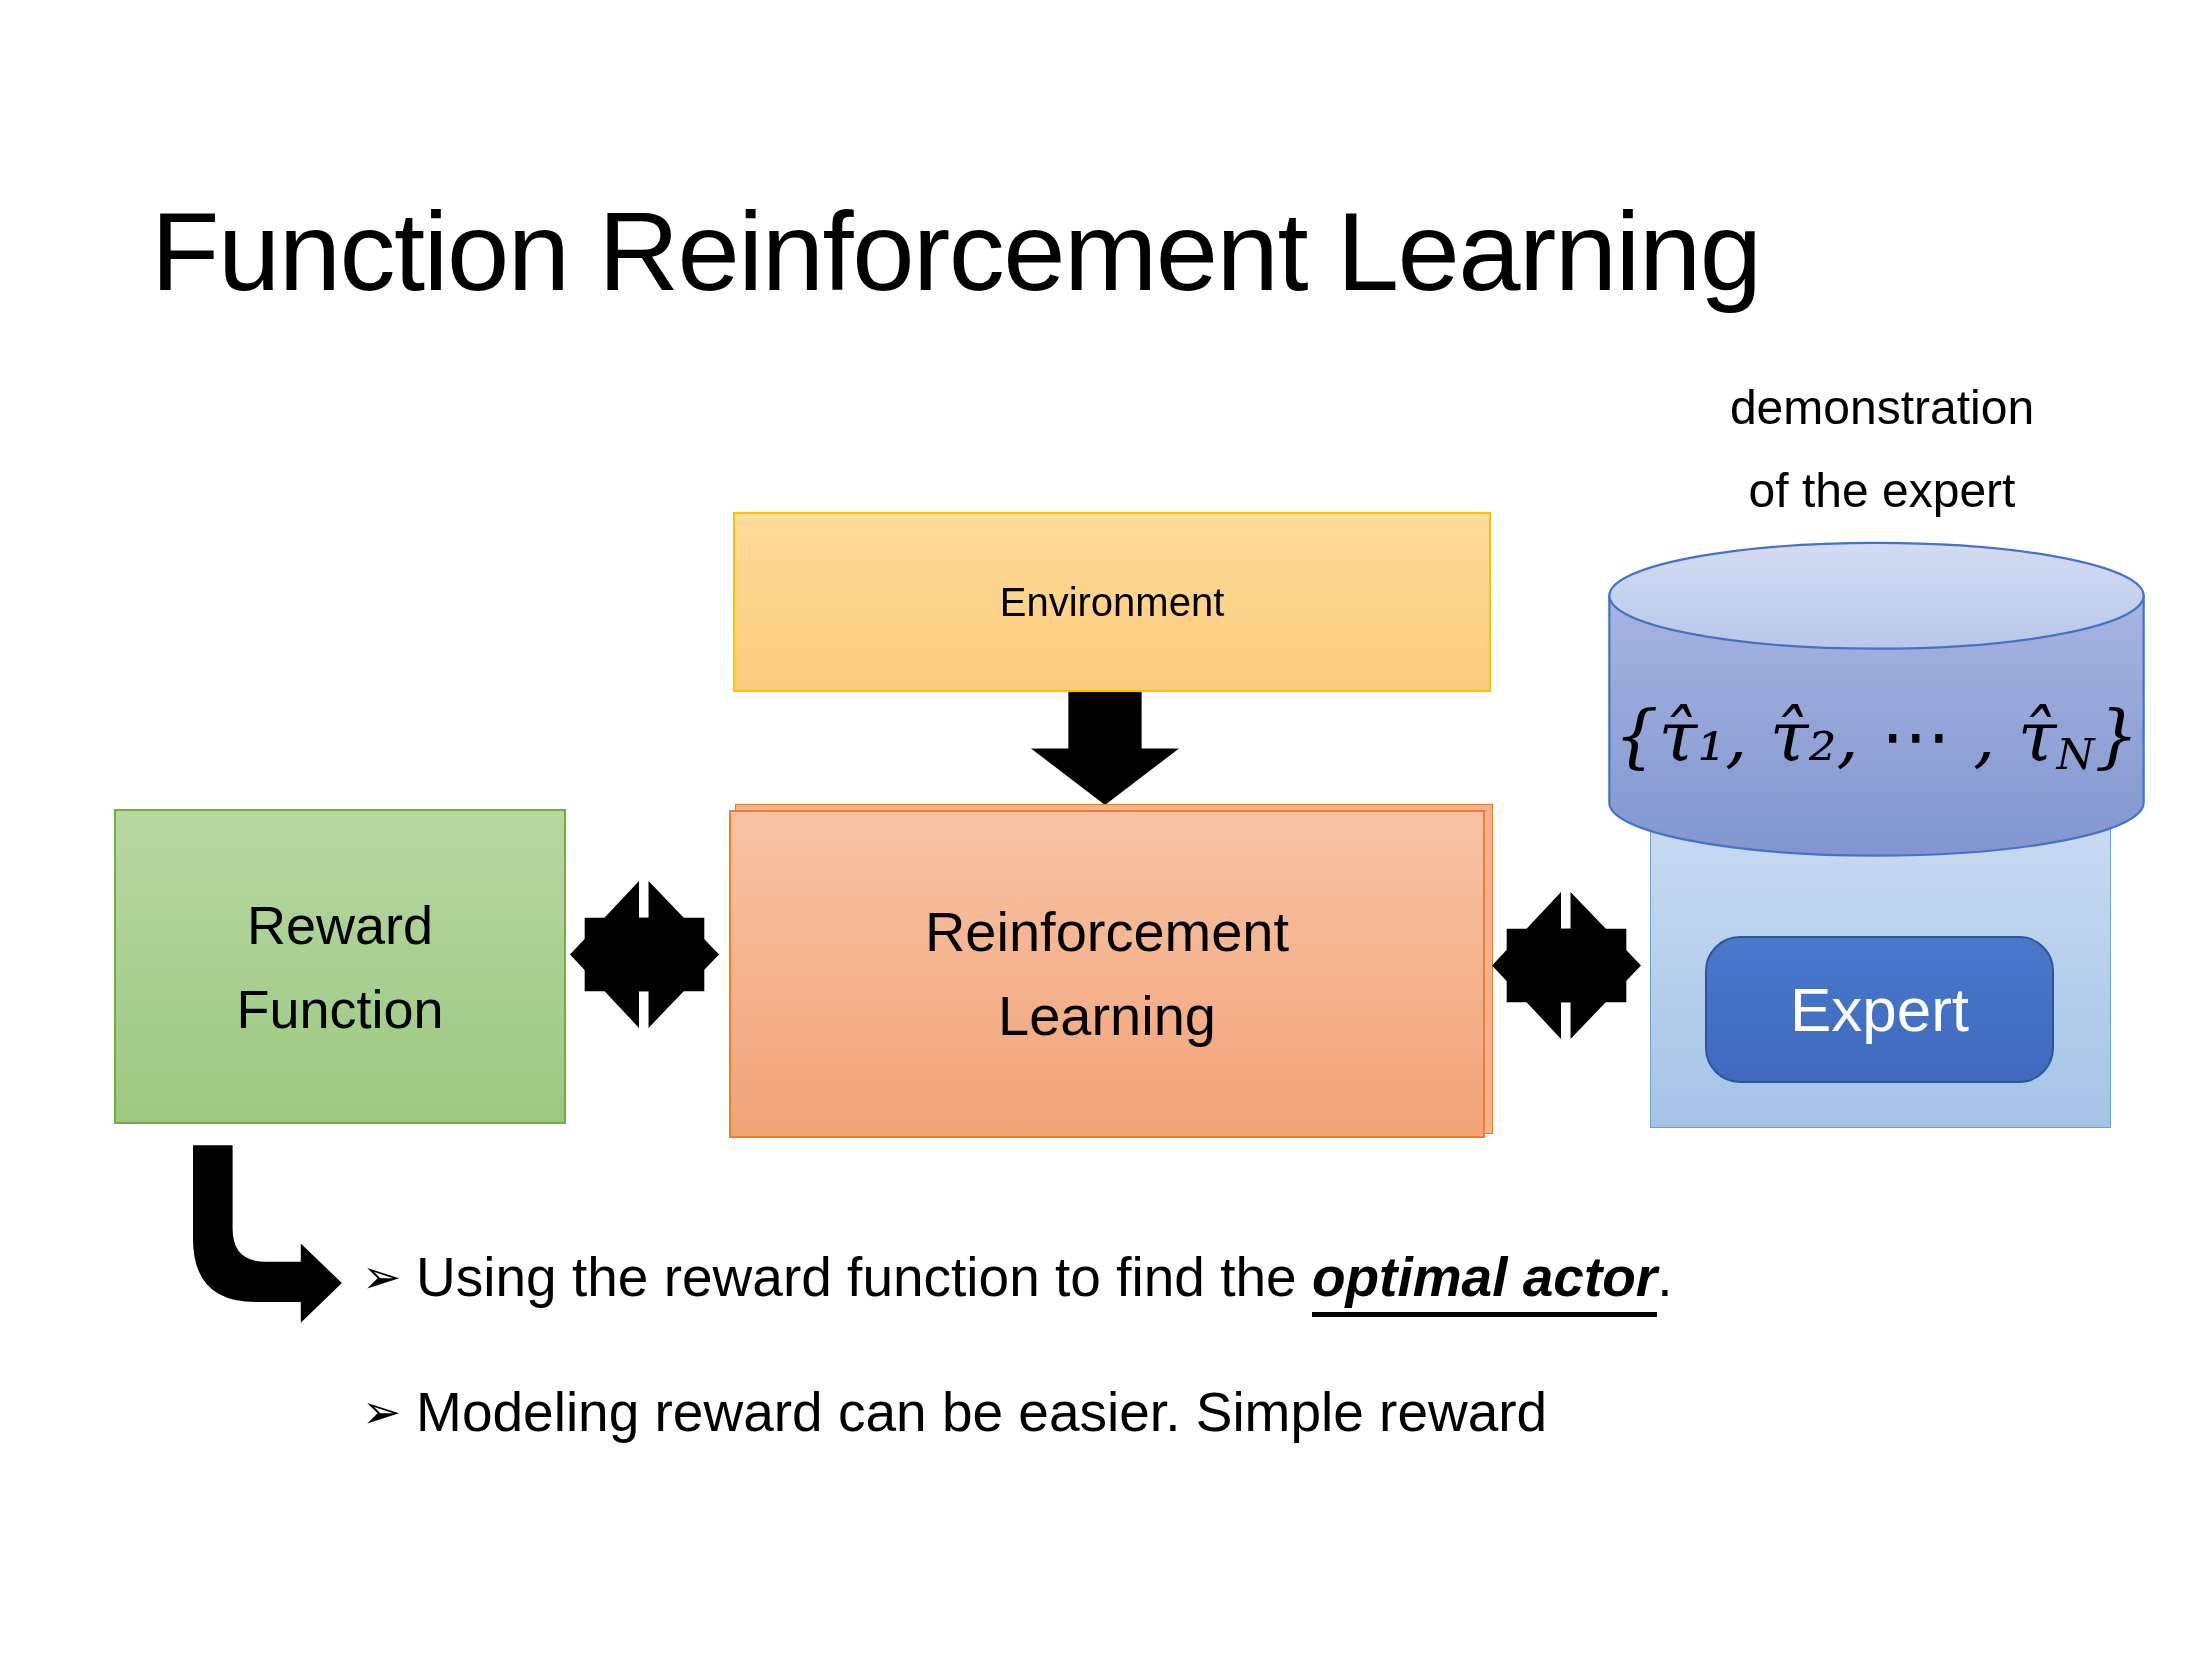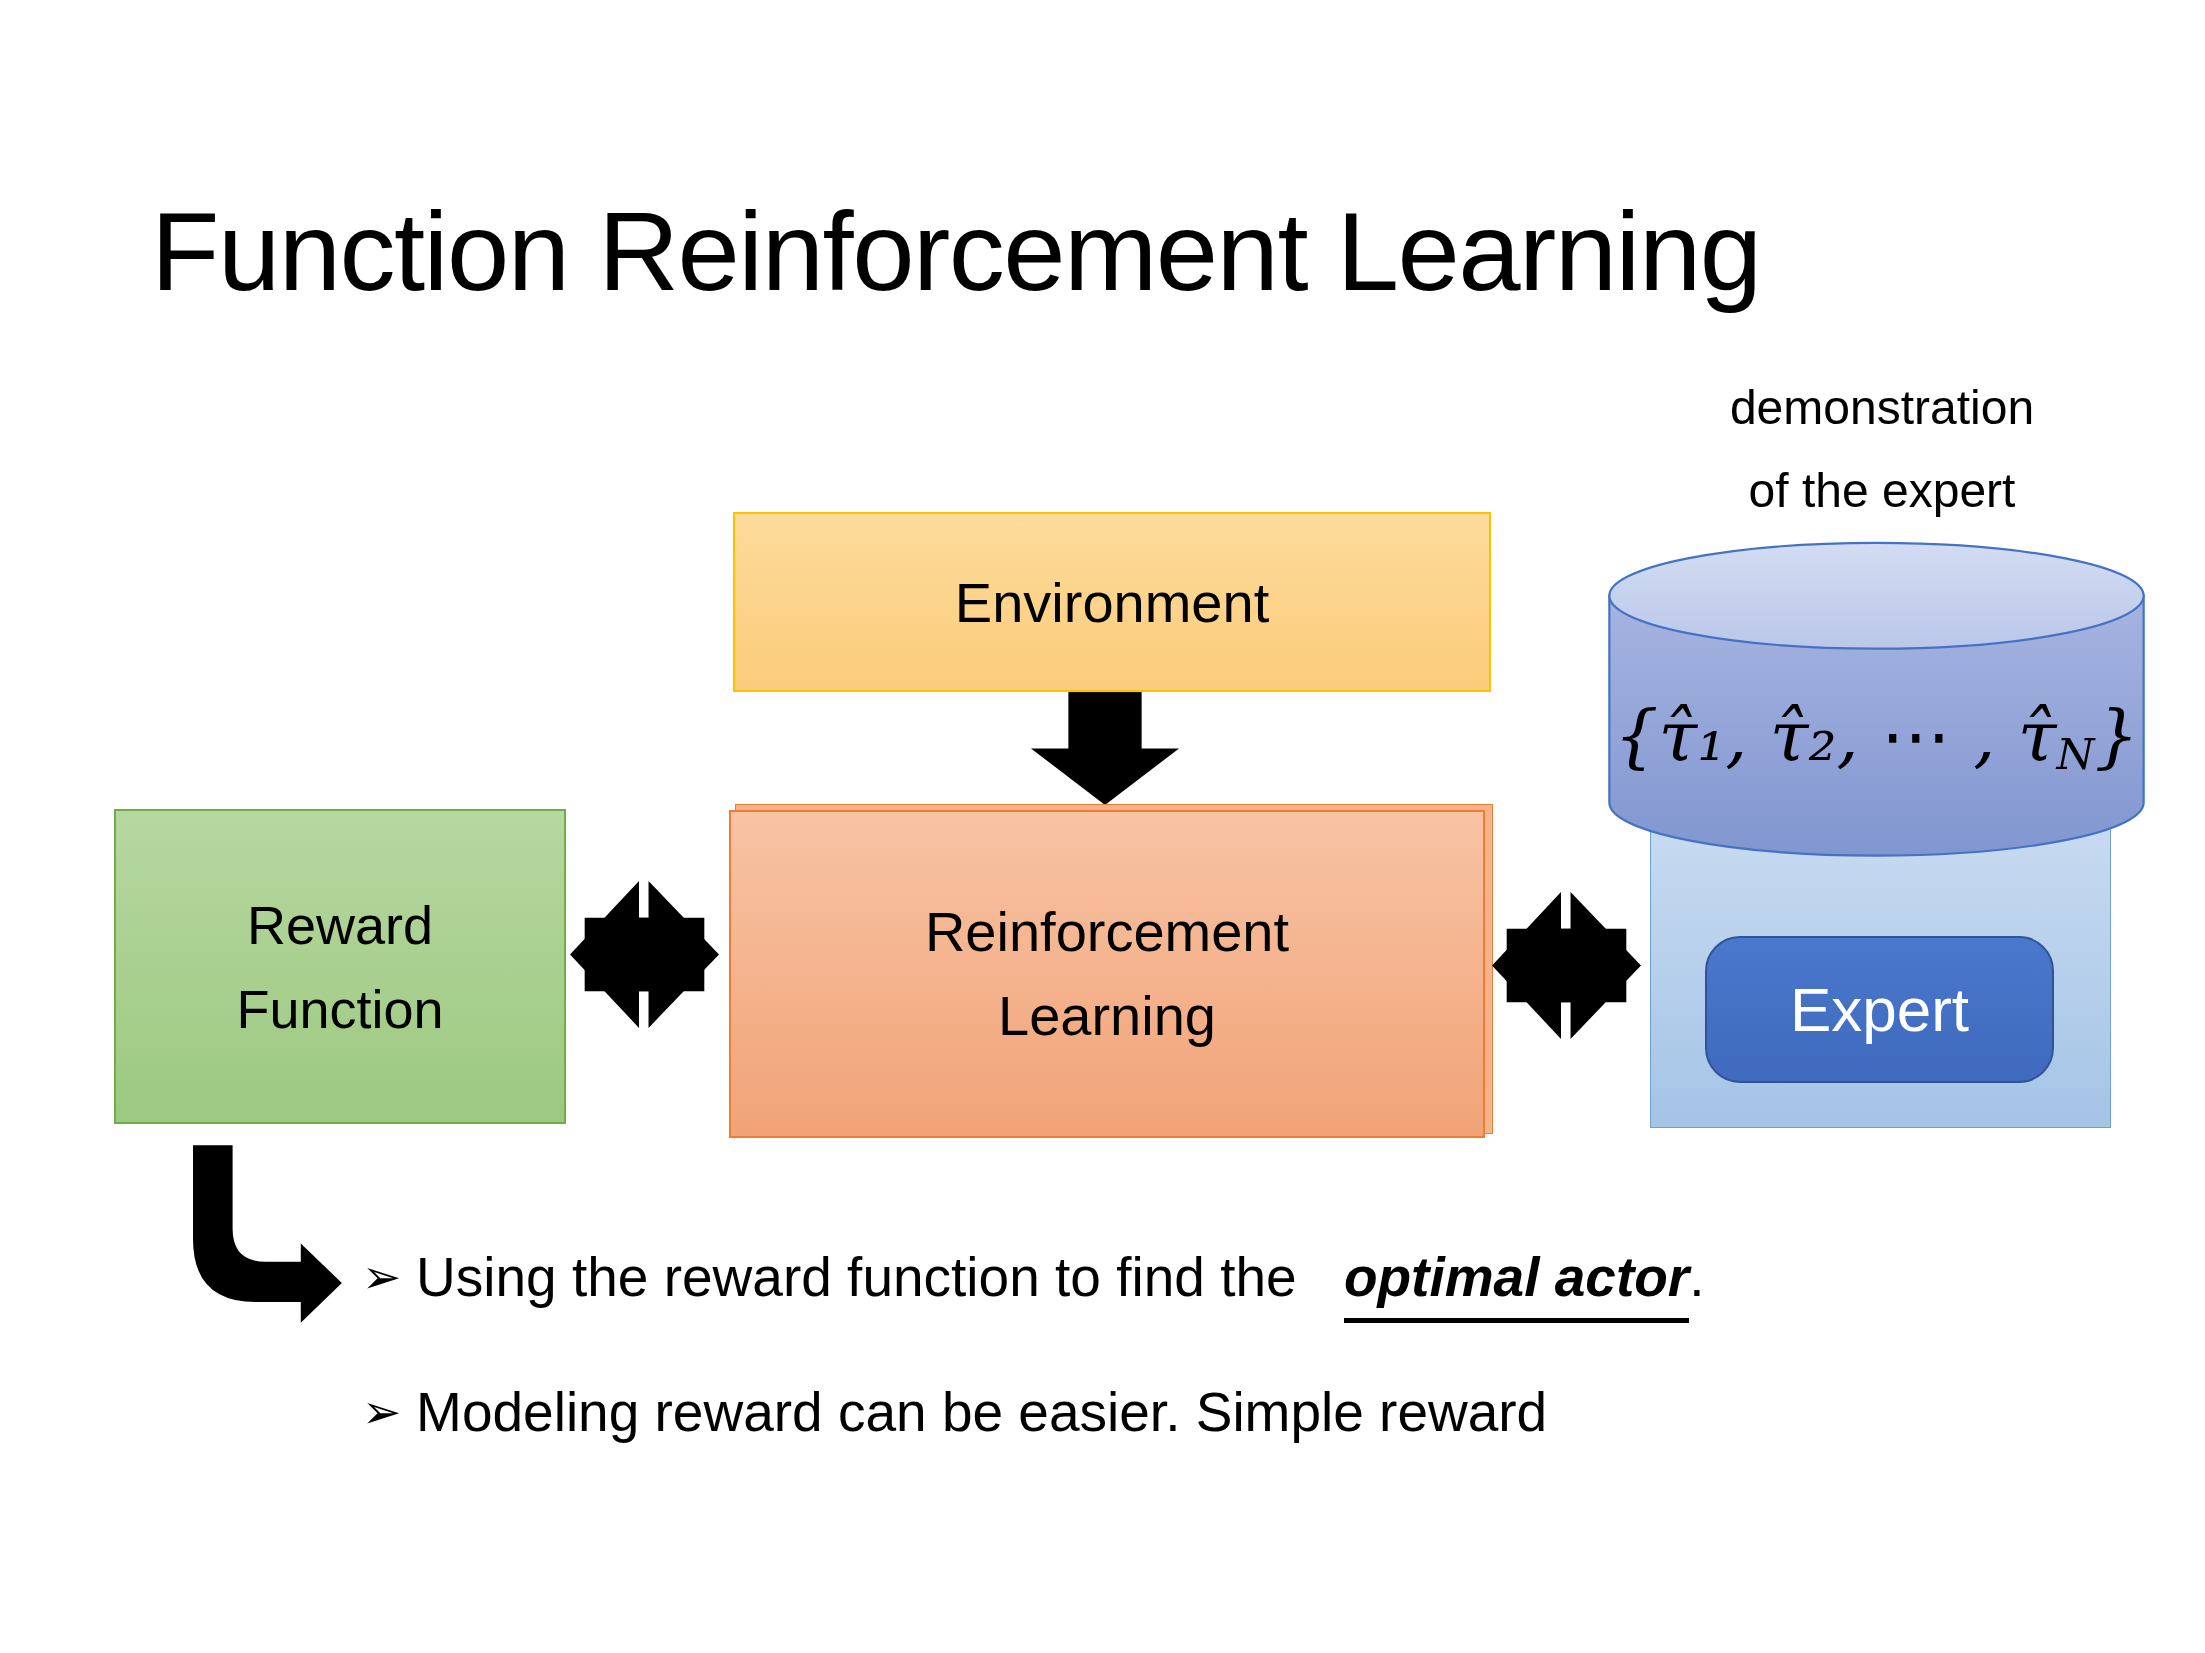--- a/index.html
+++ b/index.html
@@ -8,21 +8,21 @@
   .abs{position:absolute;}
 
   .title{left:151px;top:187px;font-size:112px;font-weight:400;letter-spacing:-1.5px;white-space:nowrap;}
 
   .demo-label{left:1566px;top:366px;width:632px;text-align:center;font-size:48px;line-height:83px;}
 
   .box{display:flex;align-items:center;justify-content:center;text-align:center;box-sizing:border-box;}
 
   .env-box{left:733px;top:512px;width:758px;height:180px;
            background:linear-gradient(180deg,#FDDB9A 0%,#FBCC7B 100%);
-           border:2.2px solid #FFC000;font-size:56px;}
+           border:2.2px solid #FFC000;font-size:40px;}
 
   .reward-box{left:114px;top:809px;width:452px;height:315px;
            background:linear-gradient(180deg,#B7D7A0 0%,#9CC981 100%);
            border:2.2px solid #70AD47;font-size:54px;line-height:84px;flex-direction:column;}
 
   .rl-back{left:735px;top:804px;width:756px;height:328px;
            background:#F5B28F;border:1.5px solid #ED7D31;}
   .rl-box{left:729px;top:810px;width:756px;height:328px;
            background:linear-gradient(180deg,#F8C3A4 0%,#F1A377 100%);
            border:2.2px solid #ED7D31;font-size:56px;line-height:84px;flex-direction:column;}
@@ -36,21 +36,21 @@
   .formula sub{font-size:62%;font-style:italic;vertical-align:-18%;}
   .expert-box{left:1705px;top:936px;width:349px;height:147px;border-radius:35px;
            background:linear-gradient(180deg,#4A78CC 0%,#3F6ABD 100%);
            border:2.2px solid #2F5597;color:#fff;font-size:62px;z-index:4;}
 
   .bullets{left:362px;top:1233px;width:1691px;}
   .bullet-row{display:flex;align-items:flex-start;font-size:55px;line-height:88px;}
   .bullet-row + .bullet-row{margin-top:47px;}
   .bullet-glyph{font-family:"DejaVu Sans",sans-serif;font-size:47px;line-height:88px;
                 margin-right:14.7px;flex:0 0 auto;}
-  .em-underline{font-weight:bold;font-style:italic;border-bottom:5.1px solid #000;padding-bottom:10px;margin-left:32px;}
+  .em-underline{font-weight:bold;font-style:italic;border-bottom:5.1px solid #000;padding-bottom:4px;}
 </style>
 </head>
 <body>
 
 <div class="stage">
 
   <div class="abs title">Function Reinforcement Learning</div>
 
   <div class="abs demo-label">
     <div>demonstration</div>

